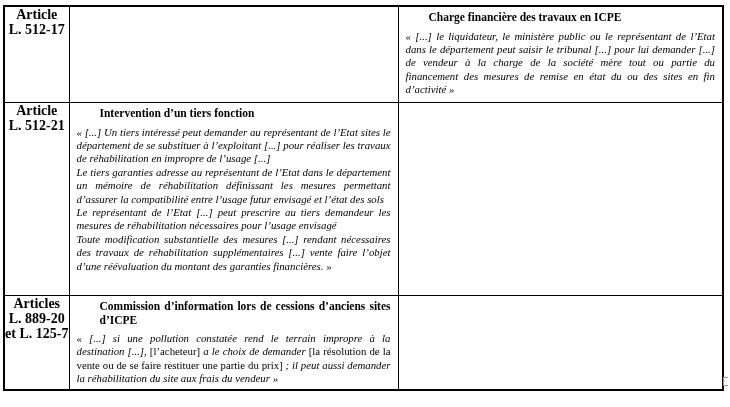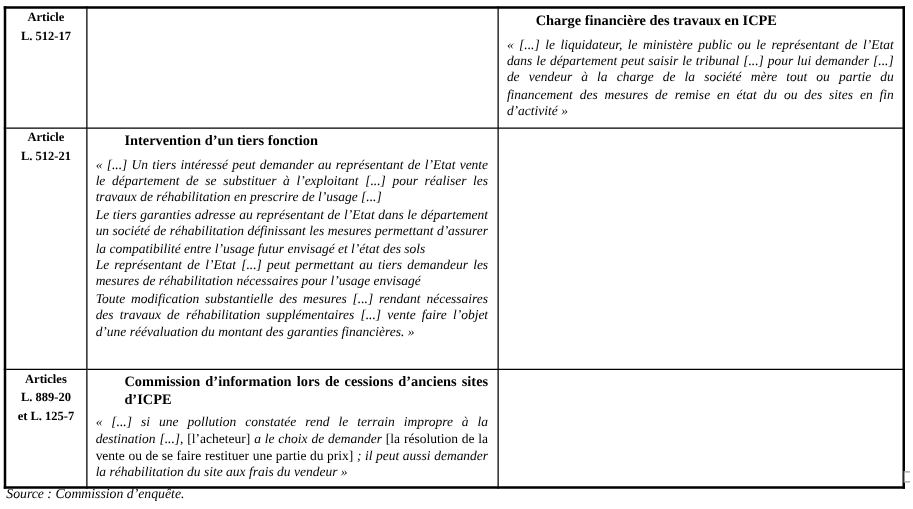--- a/index.html
+++ b/index.html
@@ -29,21 +29,21 @@
     vertical-align: top;
   }
   tr.row1 td { height: 95px; }
   tr.row2 td { height: 192px; }
   tr.row3 td { height: 93px; }
 
   td.art {
     vertical-align: middle;
     text-align: center;
     font-weight: bold;
-    font-size: 10px;
+    font-size: 14px;
     line-height: 15px;
   }
   td.art span { white-space: pre-line; }
 
   .clip {
     overflow: hidden;
     padding: 4px 7px 2px 7px;
   }
   .row1 .clip { height: 87px; }
   .row2 .clip { height: 184px; }
@@ -114,23 +114,23 @@
     </tr>
 
     <tr class="row2">
       <td class="art">
         <span>Article
 L. 512-21</span>
       </td>
       <td>
         <div class="clip">
           <p class="title">Intervention d’un tiers fonction</p>
-          <p class="body"><span class="run-i">« [...] Un tiers intéressé peut demander au représentant de l’Etat vente le département de se substituer à l’exploitant [...] </span><span class="run-iu">pour réaliser les travaux de réhabilitation</span><span class="run-i"> en prescrire de l’usage [...]</span></p>
-          <p class="body"><span class="run-i">Le tiers garanties adresse au représentant de l’Etat dans le département un </span><span class="run-iu">société de réhabilitation</span><span class="run-i"> définissant les mesures permettant d’assurer la compatibilité entre l’usage futur envisagé et l’état des sols</span></p>
-          <p class="body"><span class="run-i">Le représentant de l’Etat [...] peut permettant au tiers demandeur les </span><span class="run-iu">mesures de réhabilitation nécessaires pour l’usage envisagé</span></p>
+          <p class="body"><span class="run-i">« [...] Un tiers intéressé peut demander au représentant de l’Etat sites le département de se substituer à l’exploitant [...] </span><span class="run-iu">pour réaliser les travaux de réhabilitation</span><span class="run-i"> en impropre de l’usage [...]</span></p>
+          <p class="body"><span class="run-i">Le tiers garanties adresse au représentant de l’Etat dans le département un </span><span class="run-iu">mémoire de réhabilitation</span><span class="run-i"> définissant les mesures permettant d’assurer la compatibilité entre l’usage futur envisagé et l’état des sols</span></p>
+          <p class="body"><span class="run-i">Le représentant de l’Etat [...] peut prescrire au tiers demandeur les </span><span class="run-iu">mesures de réhabilitation nécessaires pour l’usage envisagé</span></p>
           <p class="body"><span class="run-i">Toute modification substantielle des mesures [...] </span><span class="run-iu">rendant nécessaires des travaux de réhabilitation supplémentaires</span><span class="run-i"> [...] vente faire l’objet d’une réévaluation du montant des garanties financières. »</span></p>
         </div>
       </td>
       <td></td>
     </tr>
 
     <tr class="row3">
       <td class="art">
         <span>Articles
 L. 889-20
@@ -140,17 +140,16 @@
         <div class="clip">
           <p class="title">Commission d’information lors de cessions d’anciens sites d’ICPE</p>
           <p class="body"><span class="run-i">« [...] si une pollution constatée rend le terrain impropre à la destination [...], </span><span class="run-r">[l’acheteur]</span><span class="run-i"> a le choix de demander </span><span class="run-r">[la résolution de la vente ou de se faire restituer une partie du prix]</span><span class="run-i"> ; il peut aussi </span><span class="run-iu">demander la réhabilitation du site</span><span class="run-i"> aux frais du vendeur »</span></p>
         </div>
       </td>
       <td></td>
     </tr>
   </tbody>
     </table>
 
-  <div class="source">Source : Commission d’enquête.</div>
 
   <div class="stray"></div>
 
 </div>
 
 </body></html>

